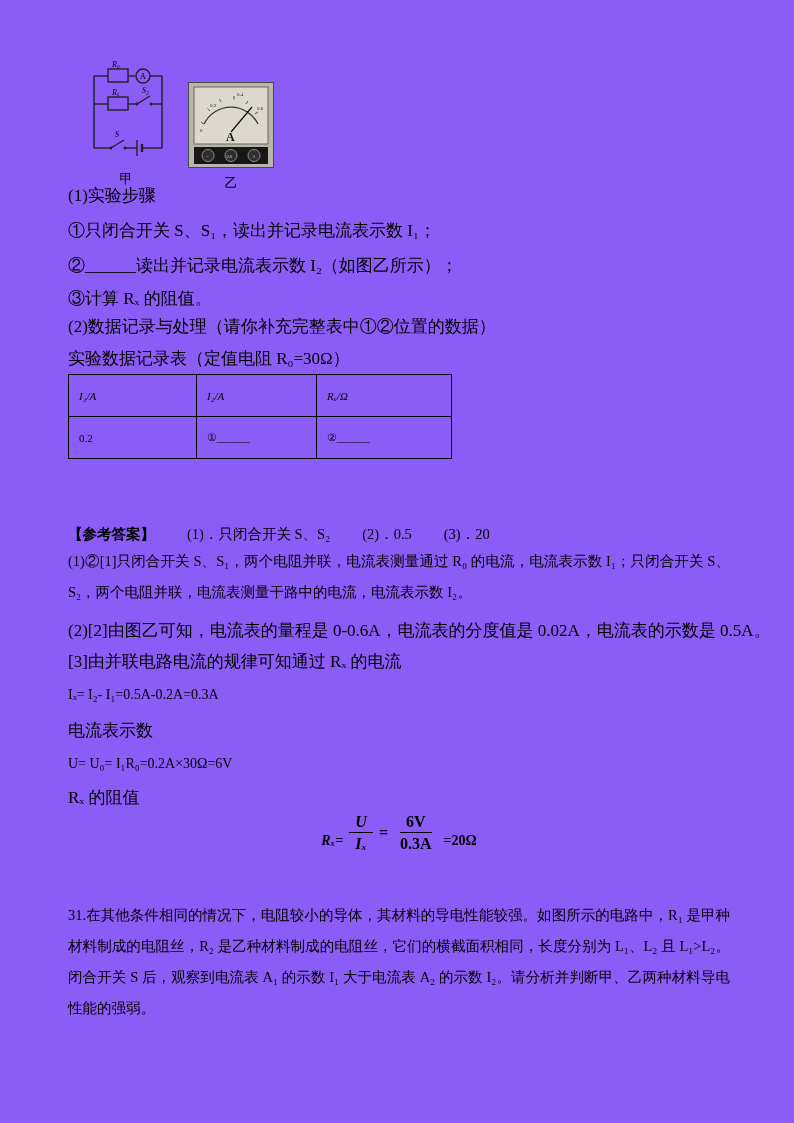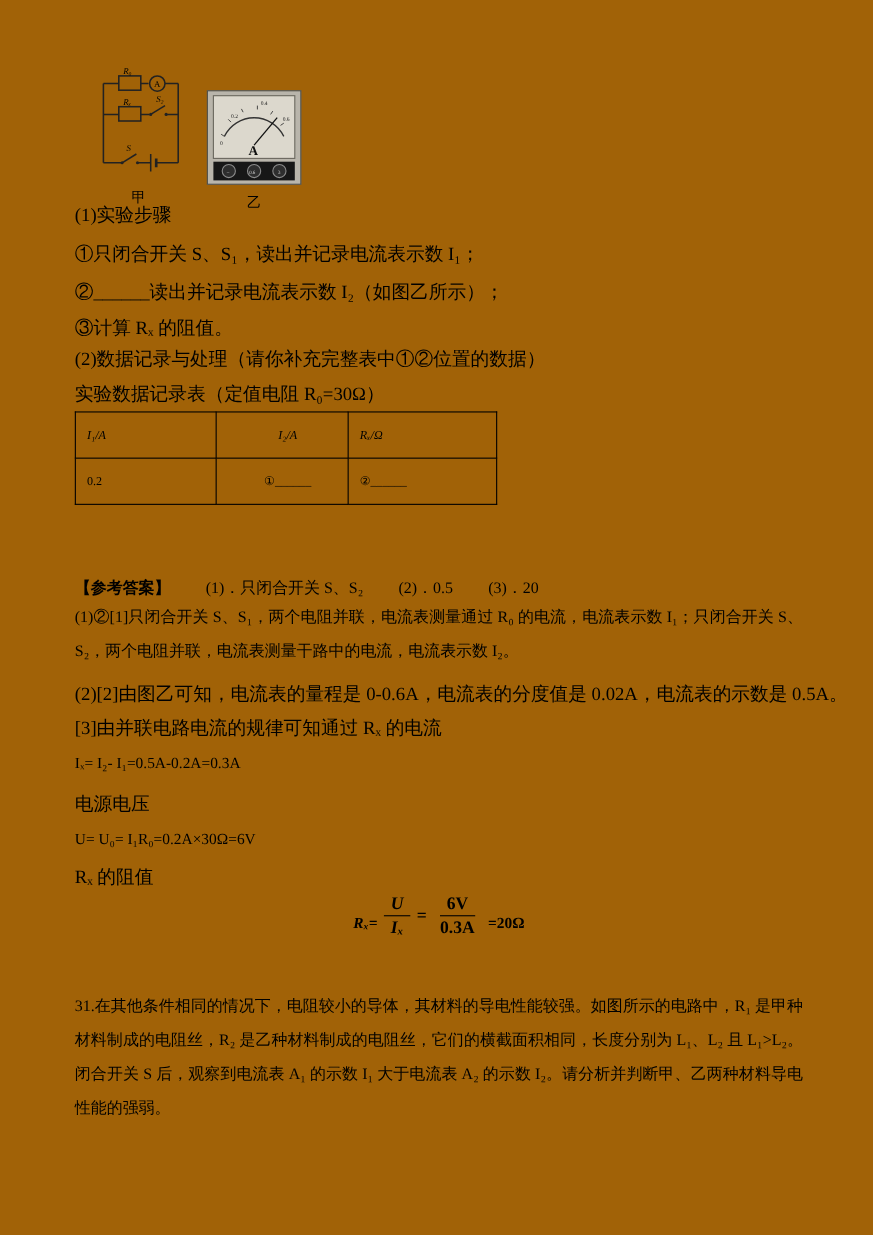--- a/index.html
+++ b/index.html
@@ -1,19 +1,19 @@
 <!DOCTYPE html>
 <html><head>
 <meta charset="utf-8">
 <style>
   html,body{margin:0;padding:0;background:#ffffff;}
   #page{
     position:relative;
     width:794px;height:1123px;
-    background:#a16207;
+    background:#8b5cf6;
     font-family:"Liberation Serif","DejaVu Serif",serif;
     color:#000;
     overflow:hidden;
   }
   .line{
     position:absolute;left:68px;
     font-size:17px;line-height:20px;white-space:pre;
   }
   .para{
     position:absolute;left:68px;width:662px;
@@ -33,21 +33,21 @@
     border-collapse:collapse;
   }
   #data-table td{
     border:1px solid #000;
     height:41px;
     font-size:11px;
     padding:0 0 0 10px;
     vertical-align:middle;
   }
   #data-table td.c1{width:117px;}
-  #data-table td.c2{width:109px;text-align:center;}
+  #data-table td.c2{width:109px;}
   #data-table td.c3{width:124px;margin-top:14px;}
   .var{font-style:italic;}
   
   #answer-line{position:absolute;left:68px;top:525px;display:flex;gap:32px;font-size:14.5px;white-space:pre;}
   
   #frac-formula{
     position:absolute;left:68px;top:812px;width:662px;
     display:flex;justify-content:center;align-items:center;gap:6px;
     font-size:14px;
   }
@@ -160,21 +160,21 @@
     <span>(1)．只闭合开关 S、S₂</span>
     <span>(2)．0.5</span>
     <span>(3)．20</span>
   </div>
 
   <div class="para" style="top:546px">(1)②[1]只闭合开关 S、S₁，两个电阻并联，电流表测量通过 R₀ 的电流，电流表示数 I₁；只闭合开关 S、S₂，两个电阻并联，电流表测量干路中的电流，电流表示数 I₂。</div>
   <div class="line" style="top:621px">(2)[2]由图乙可知，电流表的量程是 0-0.6A，电流表的分度值是 0.02A，电流表的示数是 0.5A。</div>
   <div class="line" style="top:652px">[3]由并联电路电流的规律可知通过 Rₓ 的电流</div>
 
   <div class="formula" style="top:687px">Iₓ= I₂- I₁=0.5A-0.2A=0.3A</div>
-  <div class="line" style="top:721px">电源电压</div>
+  <div class="line" style="top:721px">电流表示数</div>
   <div class="formula" style="top:756px">U= U₀= I₁R₀=0.2A×30Ω=6V</div>
   <div class="line" style="top:788px">Rₓ 的阻值</div>
 
   <div id="frac-formula">
     <span class="pre var">Rₓ=</span>
     <span class="frac">
       <span class="num">U</span>
       <span class="den">Iₓ</span>
     </span>
     <span class="eq-mid">=</span>

